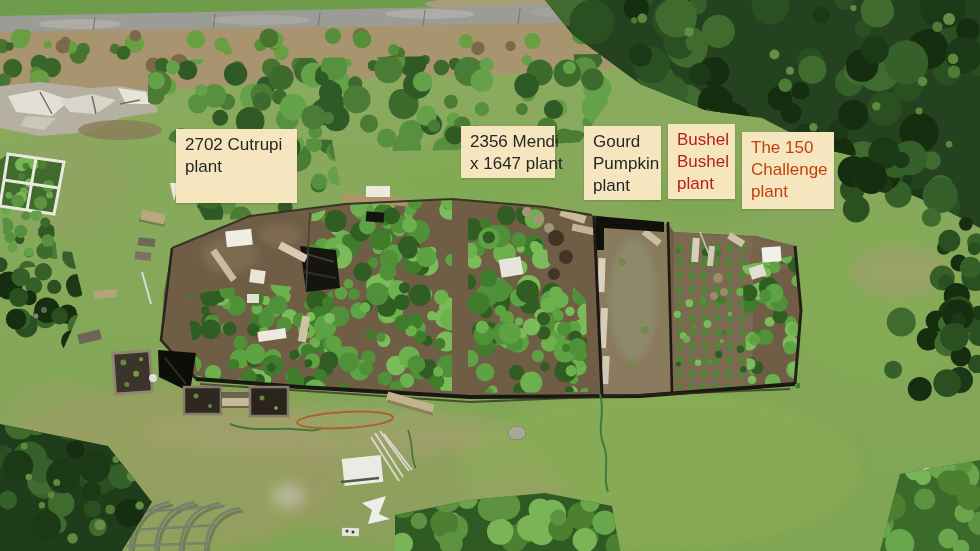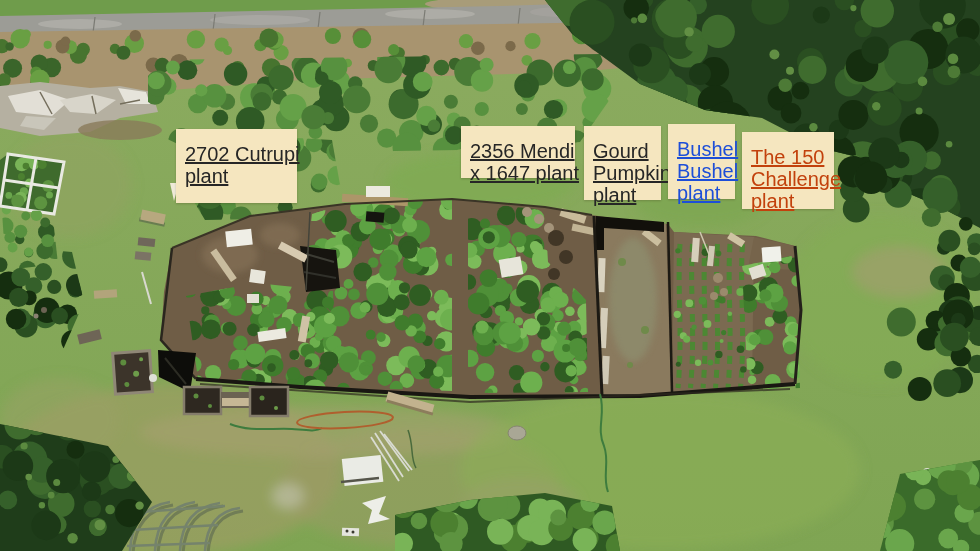--- a/index.html
+++ b/index.html
@@ -3,26 +3,25 @@
 <meta charset="utf-8">
 <style>
   html,body{margin:0;padding:0;background:#222;}
   .stage{position:relative;width:980px;height:551px;overflow:hidden;
          font-family:"Liberation Sans",sans-serif;}
   .stage svg{position:absolute;inset:0;display:block;}
   .plot-label{
     position:absolute;
     background:#f5e6bf;
     color:#262626;
-    font-size:20px;
+    font-size:17px;
     line-height:22px;
-    padding:14px 9px;
+    padding:5px 9px;
     box-sizing:border-box;
     box-shadow:0 1px 2px rgba(60,50,20,.25);
-    text-decoration:underline;
   }
   .plot-label span{display:block;white-space:nowrap;}
 </style>
 </head>
 <body>
 
 <div class="stage">
 
 <svg viewBox="0 0 980 551" width="980" height="551">
   <defs>
@@ -1252,30 +1251,30 @@
         <circle cx="957.9" cy="481.9" r="11.9" fill="#4c8030"></circle>
       </g>
 
   <polygon points="170,183 179,183 174,201" fill="#efead8"></polygon>
 </svg>
 
   <div class="plot-label" style="left: 176px; top: 129px; width: 121px; height: 74px; background: rgb(245, 230, 191); color: rgb(38, 38, 38);">
     <span>2702 Cutrupi</span>
     <span>plant</span>
   </div>
-  <div class="plot-label" style="left: 461px; top: 126px; width: 114px; height: 52px; background: rgb(245, 230, 191); color: rgb(38, 38, 38);">
+  <div class="plot-label" style="left: 461px; top: 126px; width: 94px; height: 52px; background: rgb(245, 230, 191); color: rgb(38, 38, 38);">
     <span>2356 Mendi</span>
     <span>x 1647 plant</span>
   </div>
   <div class="plot-label" style="left: 584px; top: 126px; width: 77px; height: 74px; background: rgb(245, 230, 191); color: rgb(38, 38, 38);">
     <span>Gourd</span>
     <span>Pumpkin</span>
     <span>plant</span>
   </div>
-  <div class="plot-label" style="left: 668px; top: 124px; width: 67px; height: 75px; background: rgb(245, 230, 191); color: #1d4ed8;">
+  <div class="plot-label" style="left: 668px; top: 124px; width: 67px; height: 75px; background: rgb(245, 230, 191); color: #b91c1c;">
     <span>Bushel</span>
     <span>Bushel</span>
     <span>plant</span>
   </div>
   <div class="plot-label" style="left: 742px; top: 132px; width: 92px; height: 77px; background: rgb(245, 230, 191); color: #c2410c;">
     <span>The 150</span>
     <span>Challenge</span>
     <span>plant</span>
   </div>
 </div>

